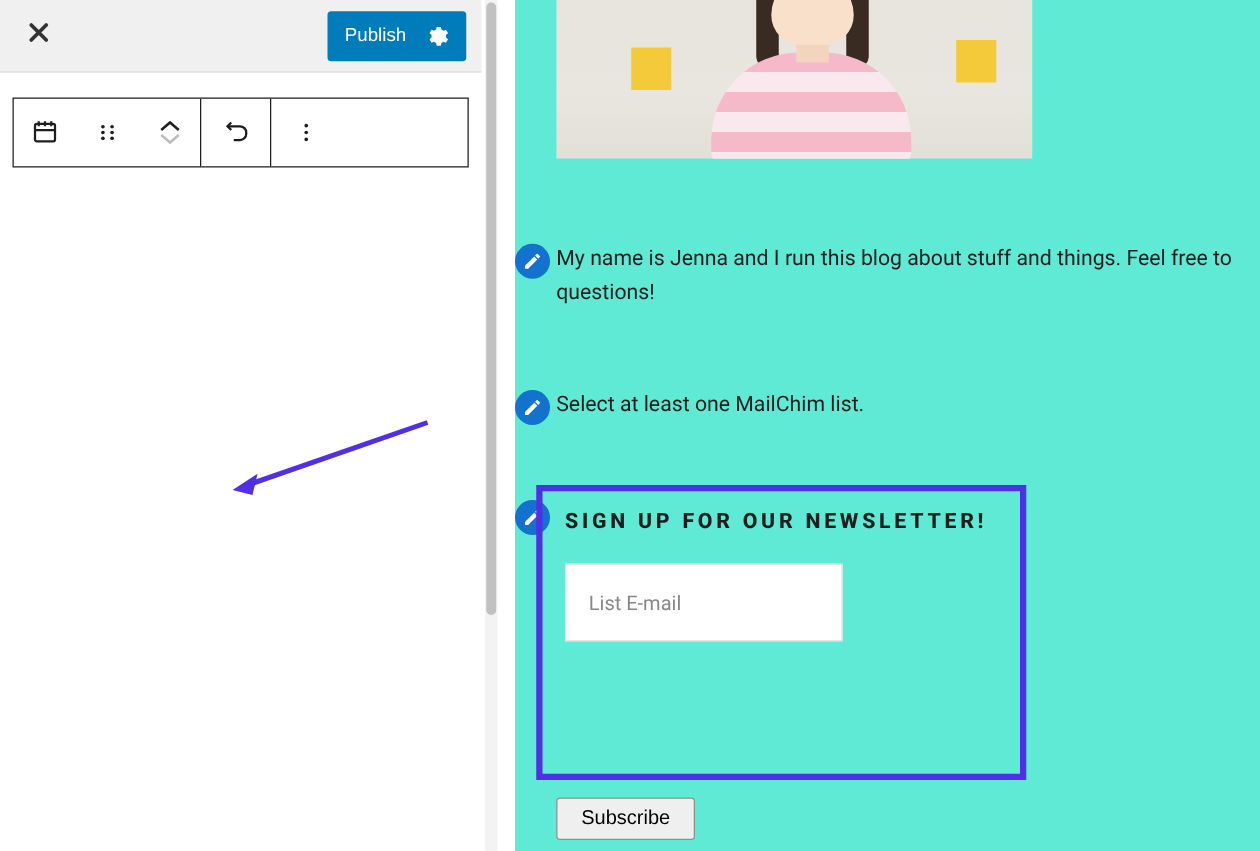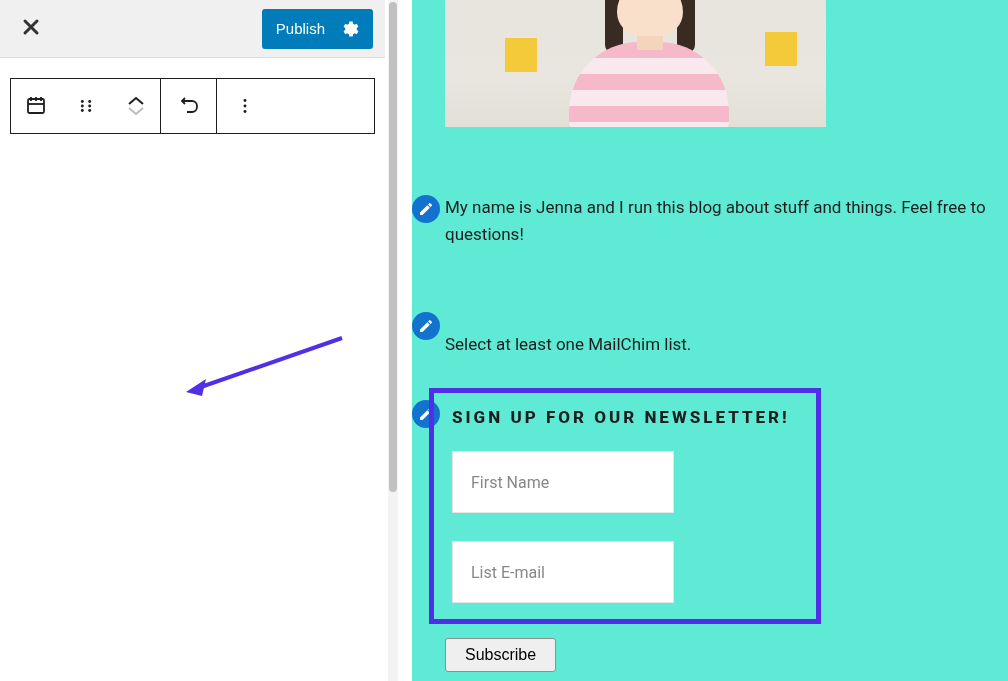--- a/index.html
+++ b/index.html
@@ -48,21 +48,21 @@
   .hair-side-r { width: 18px; height: 72px; background: #3a2b22; border-radius: 10px; position: absolute; left: 122px; top: 2px; }
   .neck { width: 26px; height: 18px; background: #f3d4bd; position: absolute; left: 82px; top: 52px; }
   .torso { width: 160px; height: 90px; position: absolute; left: 14px; top: 62px;
     background: repeating-linear-gradient(180deg,#f6b9c9 0 16px,#f9e8ed 16px 32px);
     border-radius: 70px 70px 10px 10px; }
 
   .edit-badge { position: absolute; width: 28px; height: 28px; border-radius: 50%; background: #1272ce; display: flex; align-items: center; justify-content: center; }
   .edit-badge svg { width: 16px; height: 16px; }
 
   .intro-text { position: absolute; left: 33px; top: 194px; font-size: 17px; line-height: 1.6; width: 575px; }
-  .warn-text { position: absolute; left: 33px; top: 314px; font-size: 17px; margin-top: 20px; }
+  .warn-text { position: absolute; left: 33px; top: 314px; font-size: 17px; }
 
   .signup-frame { position: absolute; left: 17px; top: 388px; width: 392px; height: 236px; border: 5px solid #502fe6; padding: 14px 18px 6px 18px; }
   .signup-heading { font-size: 17px; font-weight: 800; letter-spacing: 3px; margin-bottom: 24px; }
   .signup-input { width: 222px; height: 62px; border: 1px solid #e5e5e5; background: #fff; display: flex; align-items: center; padding: 0 18px; color: #888; font-size: 16px; margin-bottom: 28px; }
 
   .subscribe-btn { position: absolute; left: 33px; top: 638px; background: #efefef; border: 1px solid #8f8f8f; border-radius: 3px; padding: 7px 19px; font-size: 16px; }
 </style>
 </head>
 <body>
 
@@ -177,23 +177,20 @@
   <div class="warn-text">Select at least one MailChim list.</div>
 
   <div class="edit-badge" style="left:0px; top:400px;">
     <svg viewBox="0 0 24 24" fill="#fff">
         <path d="M3 17.25V21h3.75L17.8 9.94l-3.75-3.75L3 17.25zM20.7 7.04a1 1 0 000-1.41l-2.34-2.34a1 1 0 00-1.41 0L15.13 5.1l3.75 3.75 1.83-1.81z"></path>
       </svg>
   </div>
   <div class="signup-frame">
     <div class="signup-heading">SIGN UP FOR OUR NEWSLETTER!</div>
     <div class="signup-input">
-      <span>First Name</span>
-    </div>
-    <div class="signup-input">
       <span>List E-mail</span>
     </div>
   </div>
 
   <button class="subscribe-btn">
     <span>Subscribe</span>
   </button>
 </div>
 
 </body></html>

